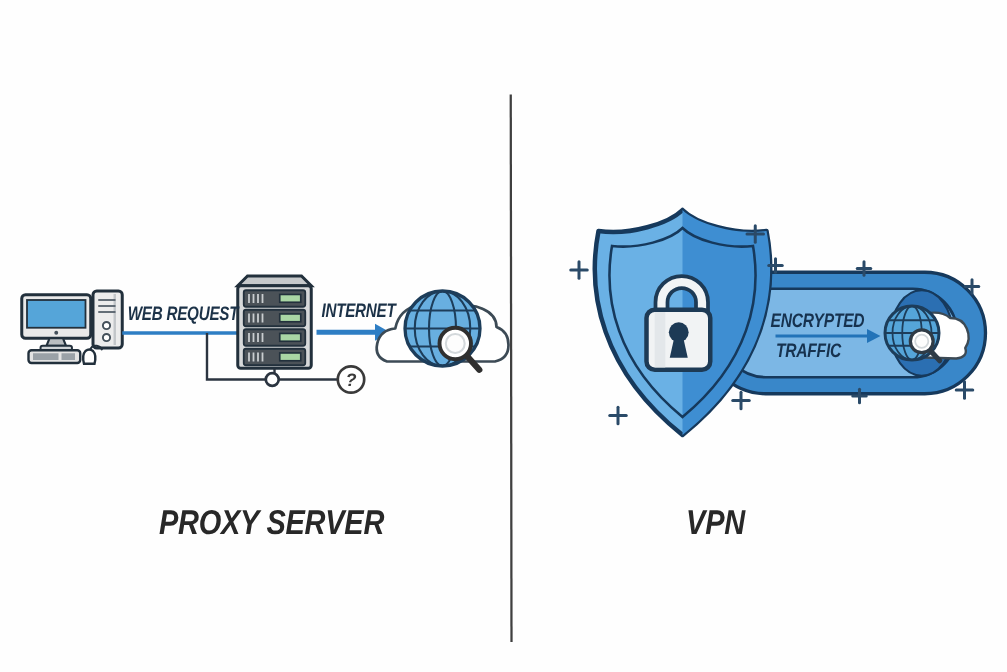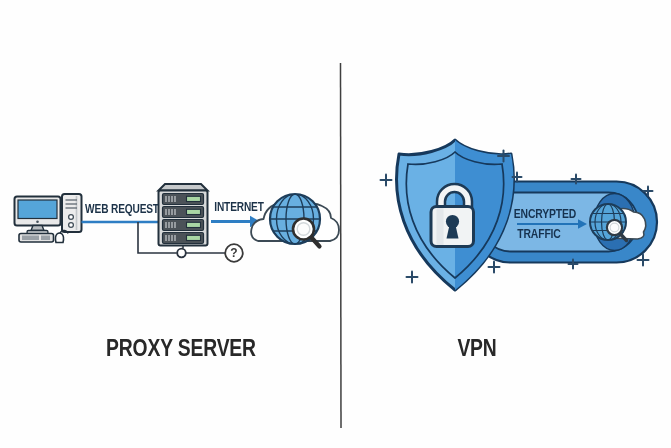--- a/index.html
+++ b/index.html
@@ -1,20 +1,20 @@
 <!DOCTYPE html>
 <html><head>
 <meta charset="utf-8">
 <style>
   html,body{margin:0;padding:0;}
   body{
     width:671px;height:448px;background:#fefefe;overflow:hidden;position:relative;
     font-family:"Liberation Sans", sans-serif;
   }
-  .stage{position:absolute;inset:0;width:671px;height:448px;}
+  .stage{position:absolute;inset:0;width:671px;height:448px;font-style:italic;}
   svg.art{position:absolute;left:0;top:0;z-index:1;}
   .txt{
     position:absolute;z-index:2;text-align:center;white-space:nowrap;
     color:#1c3248;font-weight:700;line-height:1;
   }
   .small-label{font-size:13px;letter-spacing:-0.2px;transform:scaleX(.78);transform-origin:center;}
   .tunnel-label{font-size:13px;color:#16324f;letter-spacing:-0.2px;transform:scaleX(.8);transform-origin:center;}
   .title-label{font-size:23px;color:#282828;letter-spacing:-0.2px;transform:scaleX(.84);transform-origin:center;}
   #web-request{left:72px;top:202px;width:100px;}
   #internet{left:189px;top:200px;width:100px;}

